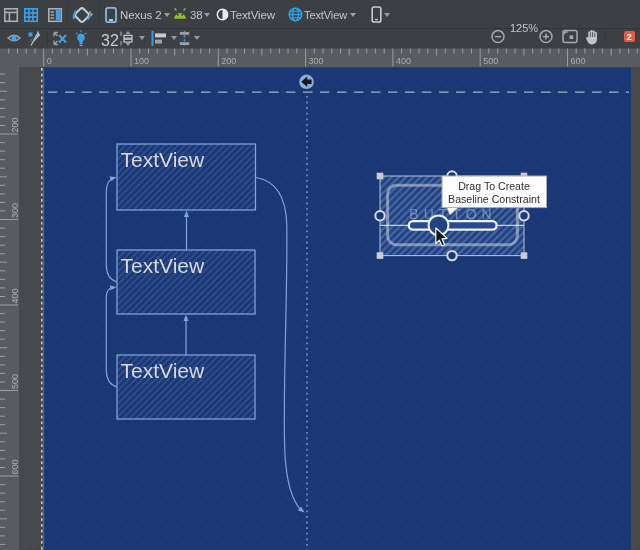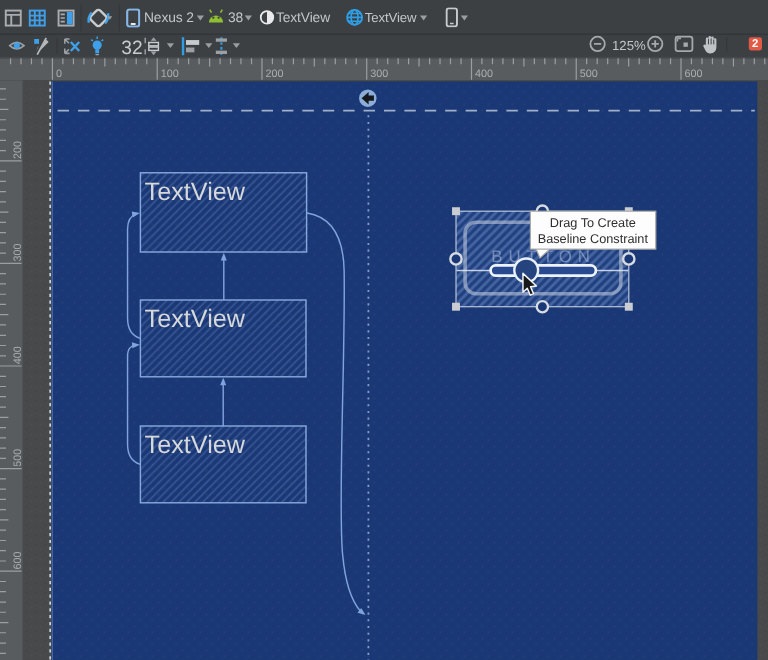--- a/index.html
+++ b/index.html
@@ -142,21 +142,21 @@
   <svg class="abs" style="left:487px;top:29px" width="120" height="17" viewBox="0 0 120 17">
     <circle cx="11" cy="7.6" r="6" fill="none" stroke="#a6a9ac" stroke-width="1.5"></circle>
     <line x1="8" y1="7.6" x2="14" y2="7.6" stroke="#a6a9ac" stroke-width="1.5"></line>
     <circle cx="59" cy="7.6" r="6" fill="none" stroke="#a6a9ac" stroke-width="1.5"></circle>
     <line x1="56" y1="7.6" x2="62" y2="7.6" stroke="#a6a9ac" stroke-width="1.5"></line>
     <line x1="59" y1="4.6" x2="59" y2="10.6" stroke="#a6a9ac" stroke-width="1.5"></line>
     <rect x="76" y="1.6" width="14" height="12" rx="2" fill="none" stroke="#a6a9ac" stroke-width="1.5"></rect>
     <rect x="82.6" y="6.4" width="3.6" height="3.6" fill="#a6a9ac"></rect>
     <path d="M77.5,3 l3,0 M77.5,3 l0,2.5" stroke="#a6a9ac" stroke-width="1.3" fill="none"></path>
   </svg>
-  <span class="abs" style="left:510px;top:33px;font-size:11px;color:#c3c6c8">125%</span>
+  <span class="abs" style="left:510px;top:22px;font-size:11px;color:#c3c6c8">125%</span>
 
   <svg class="abs" style="left:585px;top:29px" width="14" height="16" viewBox="0 0 14 16">
     <path d="M3.2,8.5 L3.2,3.4 a1.1,1.1 0 0 1 2.2,0 L5.4,2.2 a1.1,1.1 0 0 1 2.2,0 L7.6,2.6 a1.1,1.1 0 0 1 2.2,0 L9.8,4 a1.1,1.1 0 0 1 2.2,0 L12,10.5 a5,5 0 0 1 -5,5 L6.5,15.5 a4,4 0 0 1 -3.4,-2 L1.2,9.8 a1.2,1.2 0 0 1 2,-1.3 Z" fill="#bfc3c6"></path>
     <line x1="5.4" y1="3.4" x2="5.4" y2="8" stroke="#3d4043" stroke-width="0.8"></line>
     <line x1="7.6" y1="3" x2="7.6" y2="8" stroke="#3d4043" stroke-width="0.8"></line>
     <line x1="9.8" y1="4" x2="9.8" y2="8" stroke="#3d4043" stroke-width="0.8"></line>
   </svg>
   <div class="abs" style="left:605px;top:31px;width:1px;height:12px;background:#35383b"></div>
   <div class="abs" style="left:623.5px;top:30.5px;width:11.5px;height:11.5px;background:#e05a45;border-radius:2px;color:#fff;font-size:9.5px;font-weight:bold;text-align:center;line-height:11.5px;">2</div>
 

